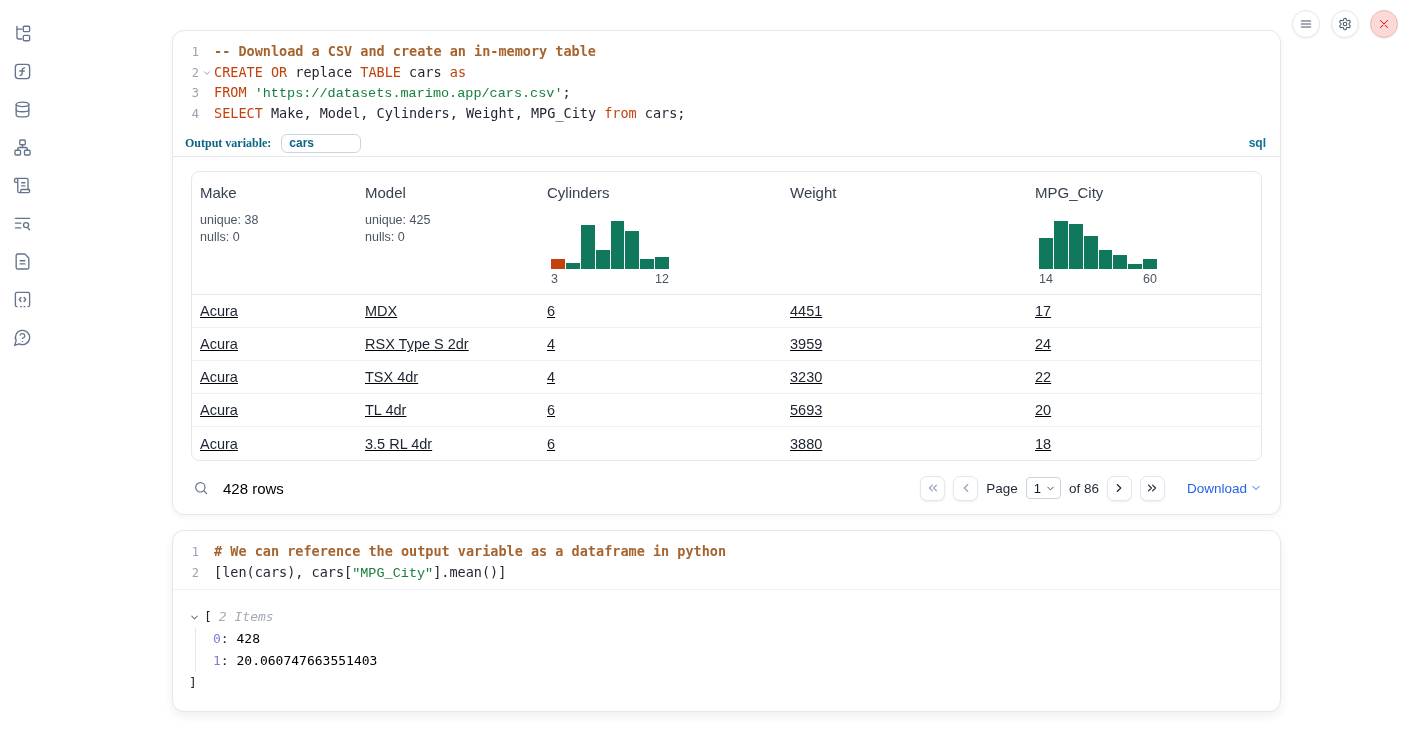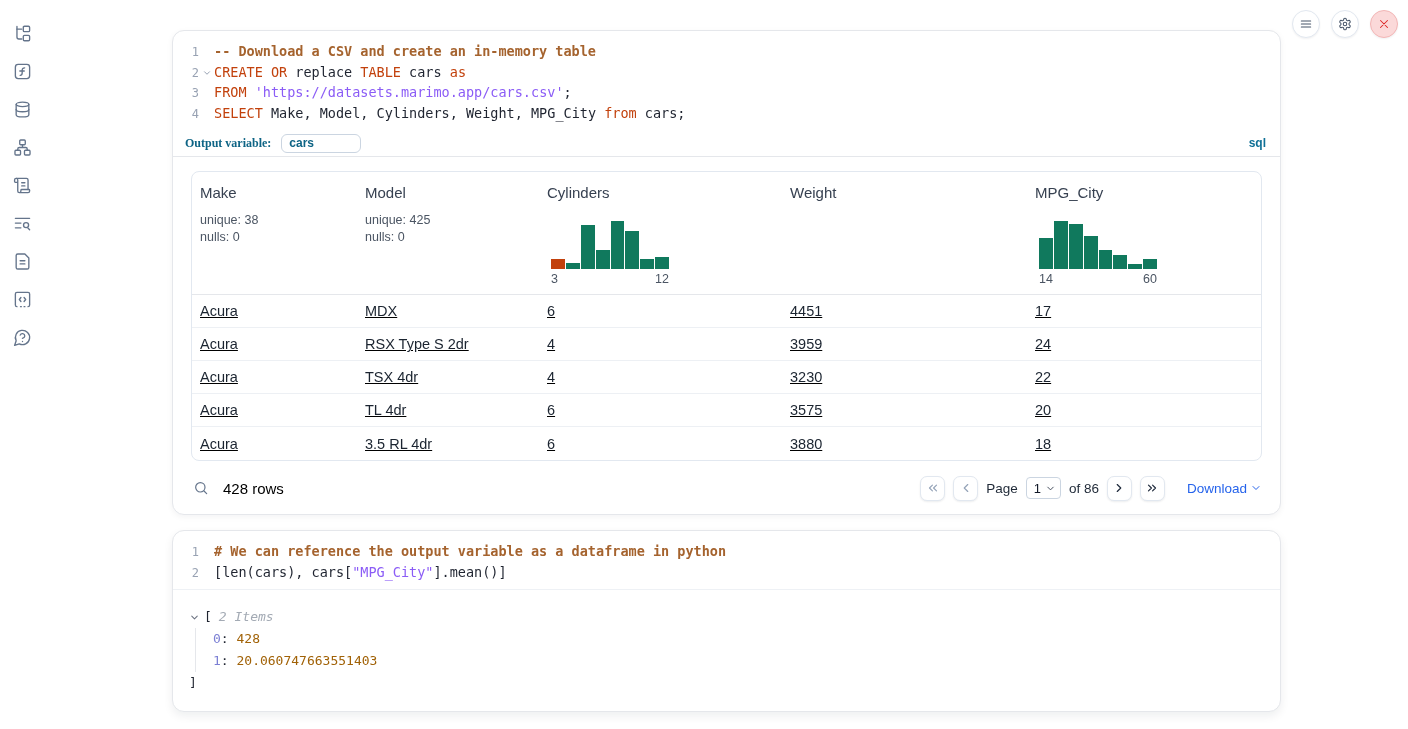--- a/index.html
+++ b/index.html
@@ -23,21 +23,21 @@
   #python-cell { top:530px; height:182px; box-shadow:0 4px 10px rgba(15,23,42,.07); }
 
   .code-area { padding:11px 0 6px 0; }
   .code-line { display:flex; line-height:19.6px; font-family:"DejaVu Sans Mono", monospace; font-size:13.5px; white-space:pre; }
   .gutter-num { width:26px; flex:none; text-align:right; color:#98a2b3; font-size:12px; padding-top:1px; }
   .gutter-fold { width:15px; flex:none; display:flex; align-items:center; justify-content:center; }
   .code-text { flex:1; }
   .tok-kw { color:#c2410c; }
   .tok-plain { color:#1f2430; }
   .tok-comment { color:#a5632e;font-weight:bold; }
-  .tok-str { color:#8b5cf6; }
+  .tok-str { color:#15803d;font-family:Liberation Mono, monospace; }
 
   
   .ovar-bar { height:27px; display:flex; align-items:center; gap:10px; padding:0 14px 0 12px; border-bottom:1px solid #e5e7eb; }
   .ovar-label { font-size:12px; font-weight:bold; color:#0e6485;font-family:Liberation Serif, serif; }
   .ovar-input { width:80px; height:19px; border:1px solid #cbd5e1; border-radius:6px; padding:0 7px; font-size:12px; font-weight:bold; color:#0e6485; font-family:"Liberation Sans", sans-serif; outline:none; background:#fff; }
   .lang-label { margin-left:auto; font-size:12px; font-weight:bold; color:#0f7096; }
 
   
   .table-wrap { padding:14px 18px 0 18px; }
   .table-card { border:1px solid #e2e8f0; border-radius:8px; overflow:hidden; background:#fff; }
@@ -70,21 +70,21 @@
   .download-link svg { width:12px; height:12px; stroke:#2563eb; fill:none; stroke-width:2; stroke-linecap:round; stroke-linejoin:round; }
 
   
   .py-output { border-top:1px solid #eef1f5; padding:16px 0 12px 16px; font-family:"DejaVu Sans Mono", monospace; font-size:13px; color:#1f2430; line-height:22px; }
   .tree-head { display:flex; align-items:center; }
   .tree-chevron { width:12px; height:12px; margin-right:3px; display:flex; align-items:center; cursor:pointer; }
   .tree-chevron svg { width:11px; height:11px; stroke:#6b7280; fill:none; stroke-width:2.2; stroke-linecap:round; stroke-linejoin:round; }
   .items-label { font-style:italic; color:#a3aab4; margin-left:7px; }
   .tree-entries { margin-left:6px; border-left:1px solid #e5e7eb; padding-left:17px; }
   .tree-key { color:#7b7fd4; }
-  .tree-value { color:#a16207; }
+  .tree-value { color:#000000; }
 </style>
 </head>
 <body>
 
 <div class="sidebar">
   <div class="side-btn">
       <svg viewBox="0 0 24 24">
         <path d="M5 3v13.5a2.5 2.5 0 0 0 2.5 2.5H11"></path>
         <path d="M5 6.5h6"></path>
         <rect x="13" y="2.8" width="8" height="6.8" rx="1.5"></rect>
@@ -261,21 +261,21 @@
             <div class="td">Acura</div>
             <div class="td">TSX 4dr</div>
             <div class="td">4</div>
             <div class="td">3230</div>
             <div class="td">22</div>
           </div>
           <div class="trow">
             <div class="td">Acura</div>
             <div class="td">TL 4dr</div>
             <div class="td">6</div>
-            <div class="td">3575</div>
+            <div class="td">5693</div>
             <div class="td">20</div>
           </div>
           <div class="trow">
             <div class="td">Acura</div>
             <div class="td">3.5 RL 4dr</div>
             <div class="td">6</div>
             <div class="td">3880</div>
             <div class="td">18</div>
           </div>
         </div>

